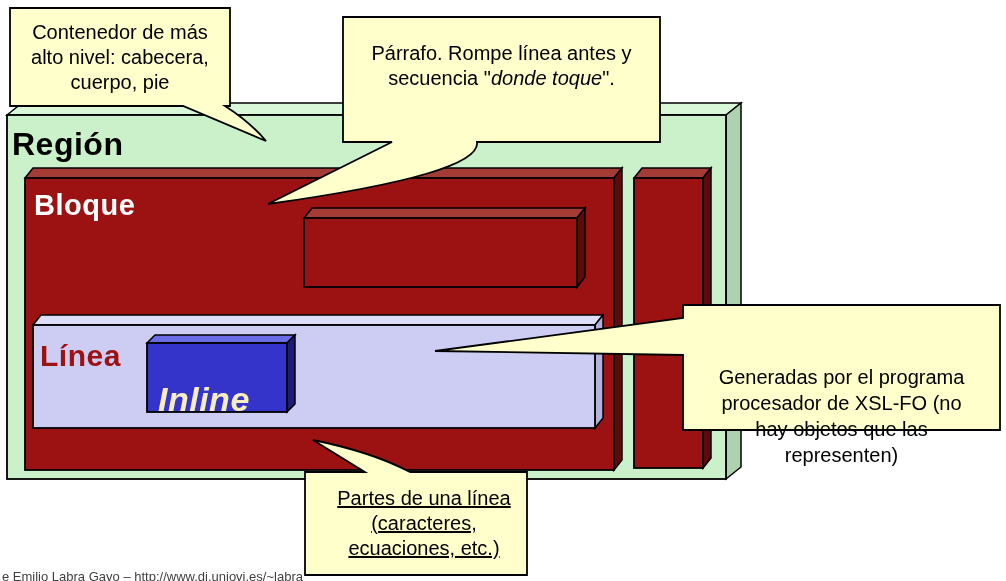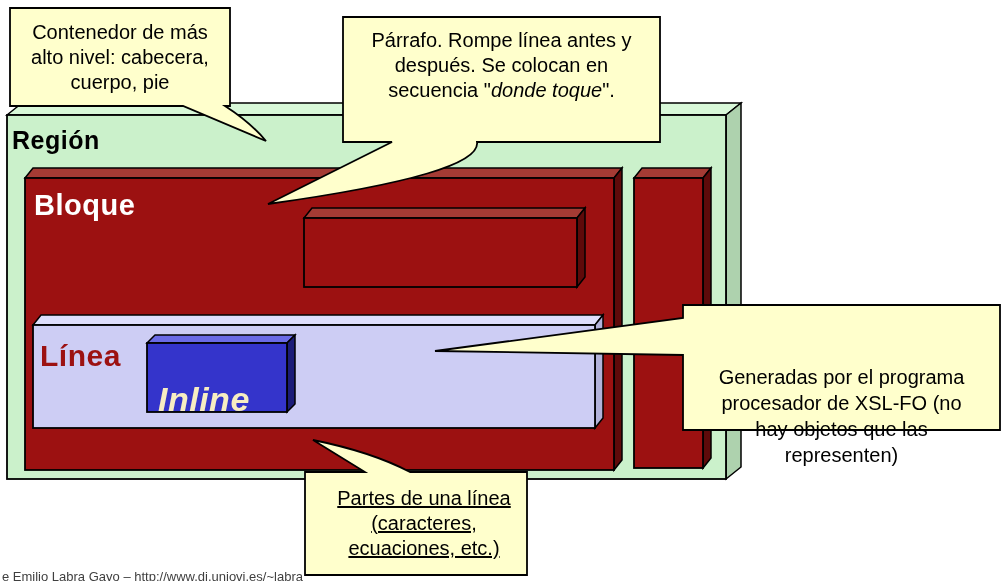--- a/index.html
+++ b/index.html
@@ -24,21 +24,21 @@
 
   .b-front{fill:var(--inline-front,#3434cb);stroke:var(--outline,#000);stroke-width:1.8;}
   .b-top  {fill:var(--inline-top,#6b6be6);  stroke:var(--outline,#000);stroke-width:1.5;}
   .b-side {fill:var(--inline-side,#1c1c78); stroke:var(--outline,#000);stroke-width:1.5;}
 
   .callout-shape{fill:var(--callout-fill,#ffffcc);stroke:var(--outline,#000);stroke-width:1.8;stroke-linejoin:miter;}
 
   
   .abs{position:absolute;}
   .big-label{font-weight:bold;white-space:nowrap;letter-spacing:.5px;}
-  #region-label{left:12px;top:126px;font-size:25px;color:#000;}
+  #region-label{left:12px;top:126px;font-size:32px;color:#000;}
   #bloque-label{left:34px;top:189px;font-size:29px;color:var(--bloque-text,#fff);}
   #linea-label{left:40px;top:339px;font-size:30px;color:var(--linea-text,#9c1111);}
   #inline-label{left:158px;top:348px;font-size:34px;font-style:italic;color:var(--inline-text,#f7edc2);margin-top:32px;}
 
   .callout-text{
     display:flex;flex-direction:column;justify-content:center;align-items:center;
     text-align:center;font-size:20px;line-height:25px;color:#000;
   }
   #c1-text{left:12px;top:10px;width:216px;height:94px;}
   #c2-text{left:347px;top:5px;width:309px;height:121px;}
@@ -103,21 +103,20 @@
   <div class="abs big-label" id="inline-label">Inline</div>
 
   <div class="abs callout-text" id="c1-text">
     <div>Contenedor de más</div>
     <div>alto nivel: cabecera,</div>
     <div>cuerpo, pie</div>
   </div>
 
   <div class="abs callout-text" id="c2-text">
     <div>Párrafo. Rompe línea antes y</div>
-    <div>después. Se colocan en</div>
     <div><span>secuencia "</span><span class="it">donde toque</span><span>".</span></div>
   </div>
 
   <div class="abs callout-text" id="c3-text">
     <div>Generadas por el programa</div>
     <div>procesador de XSL-FO (no</div>
     <div>hay objetos que las</div>
     <div>representen)</div>
   </div>
 

